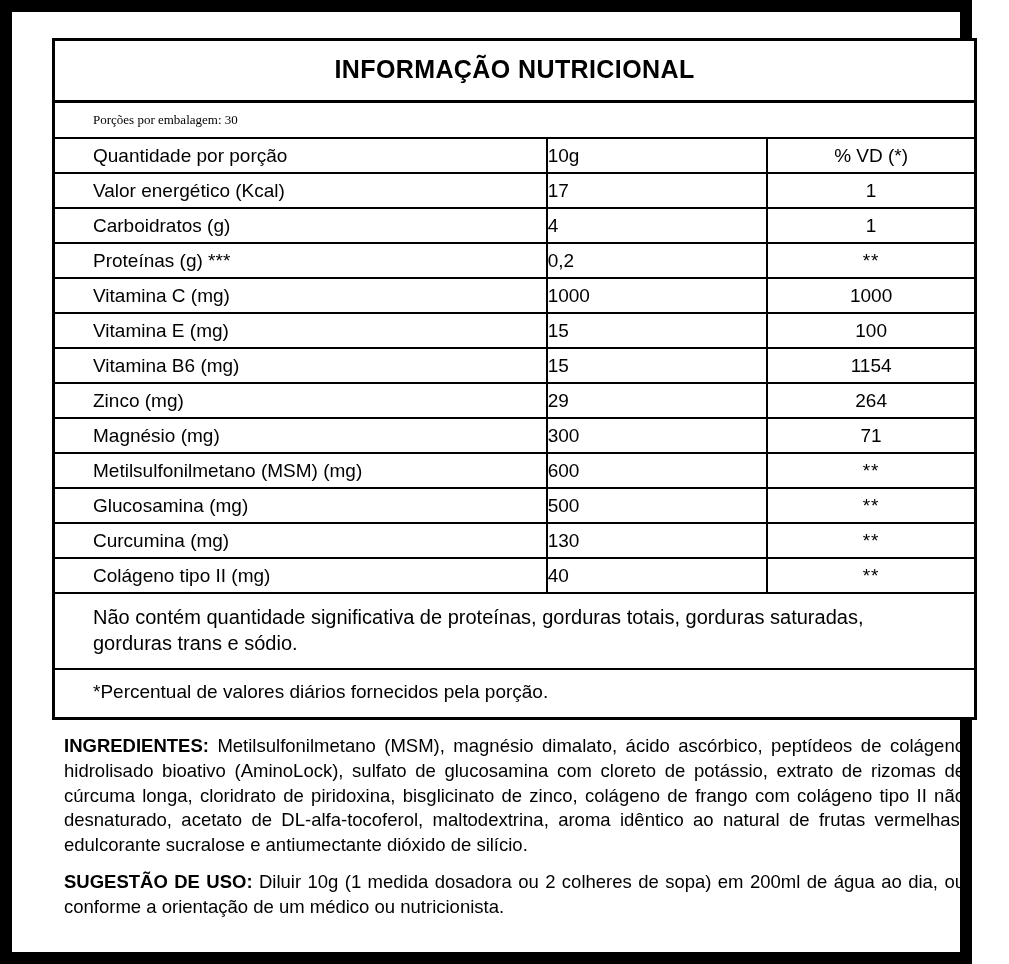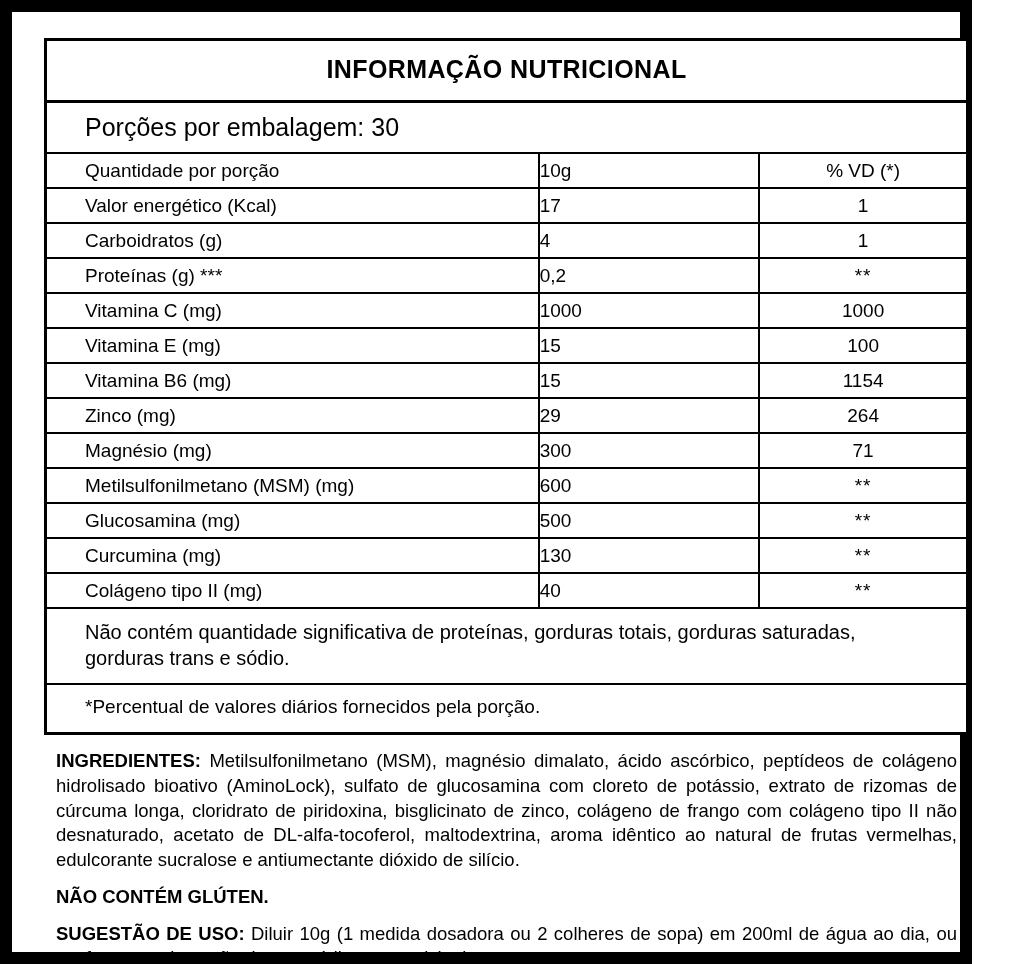--- a/index.html
+++ b/index.html
@@ -14,21 +14,21 @@
     color: #000000;
     overflow: hidden;
   }
   .page {
     position: relative;
     width: 972px;
     height: 964px;
     box-sizing: border-box;
     border: 12px solid #000000;
     background: #ffffff;
-    padding: 18px 28px 10px 32px;
+    padding: 18px 28px 10px 40px;
   }
 
   
   .nut-table {
     border: 3px solid #000000;
     box-sizing: border-box;
     width: 925px;
     margin: 8px auto 0 auto;
     background: #fff;
   }
@@ -38,23 +38,24 @@
     font-weight: bold;
     letter-spacing: 0.4px;
     padding: 14px 0 16px 0;
     border-bottom: 3px solid #000;
   }
   .serving-block {
     padding: 6px 0 6px 0;
     border-bottom: 2px solid #000;
   }
   .serving-line {
-    font-size: 25px;
+    font-size: 13px;
     padding: 3px 0 3px 38px;
     line-height: 1.25;
+    font-family: Liberation Serif, serif;
   }
 
   table.grid {
     border-collapse: collapse;
     width: 100%;
     table-layout: fixed;
   }
   table.grid col.c1 { width: 53.5%; }
   table.grid col.c2 { width: 24%; }
   table.grid col.c3 { width: 22.5%; }
@@ -211,17 +212,16 @@
         </tr>
       </tbody>
     </table>
 
     <div class="note">Não contém quantidade significativa de proteínas, gorduras totais, gorduras saturadas, gorduras trans e sódio.</div>
     <div class="note-last">*Percentual de valores diários fornecidos pela porção.</div>
   </div>
 
   <div class="ing-block">
     <p><span class="bold">INGREDIENTES:</span><span> Metilsulfonilmetano (MSM), magnésio dimalato, ácido ascórbico, peptídeos de colágeno hidrolisado bioativo (AminoLock), sulfato de glucosamina com cloreto de potássio, extrato de rizomas de cúrcuma longa, cloridrato de piridoxina, bisglicinato de zinco, colágeno de frango com colágeno tipo II não desnaturado, acetato de DL-alfa-tocoferol, maltodextrina, aroma idêntico ao natural de frutas vermelhas, edulcorante sucralose e antiumectante dióxido de silício.</span></p>
-    <p class="gluten">NÃO CONTÉM GLÚTEN.</p>
     <p class="uso"><span class="bold">SUGESTÃO DE USO:</span><span> Diluir 10g (1 medida dosadora ou 2 colheres de sopa) em 200ml de água ao dia, ou conforme a orientação de um médico ou nutricionista.</span></p>
   </div>
 
 </div>
 
 </body></html>

